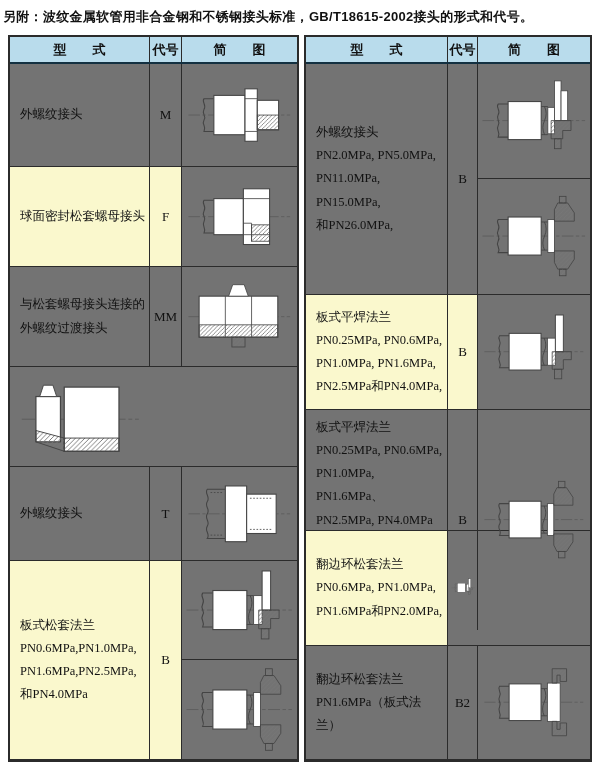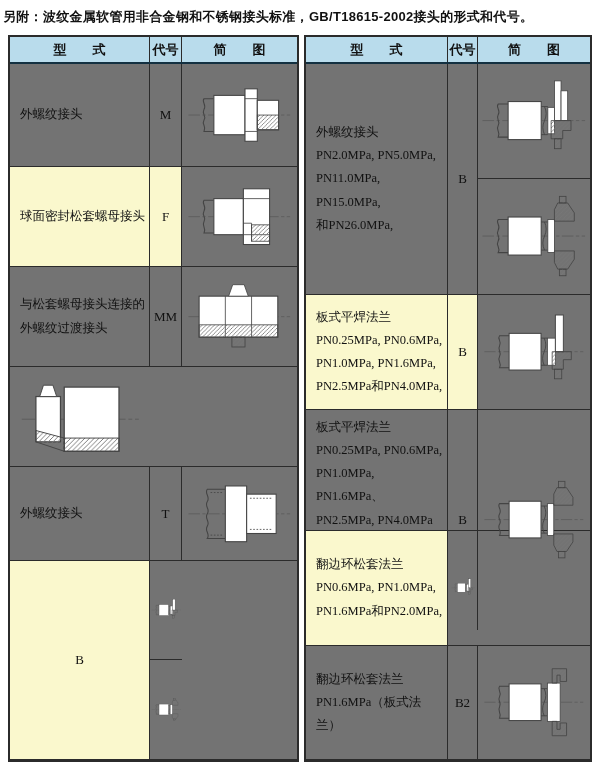--- a/index.html
+++ b/index.html
@@ -197,20 +197,24 @@
       <div class="cell type">外螺纹接头</div>
       <div class="cell code">T</div>
       <div class="cell diag-cell">
         <svg class="d" viewBox="0 0 130 100">
             <use href="#d-t"></use>
           </svg>
       </div>
     </div>
 
     <div class="row" style="height:198px">
+      <div class="cell type hl">板式松套法兰
+PN0.6MPa,PN1.0MPa,
+PN1.6MPa,PN2.5MPa,
+和PN4.0MPa</div>
       <div class="cell code hl">B</div>
       <div class="cell diag-cell" style="padding:0">
         <div class="split">
           <div>
               <svg class="d" viewBox="0 0 130 100">
                 <use href="#d-fup"></use>
               </svg>
             </div>
           <div>
               <svg class="d" viewBox="0 0 130 100">

